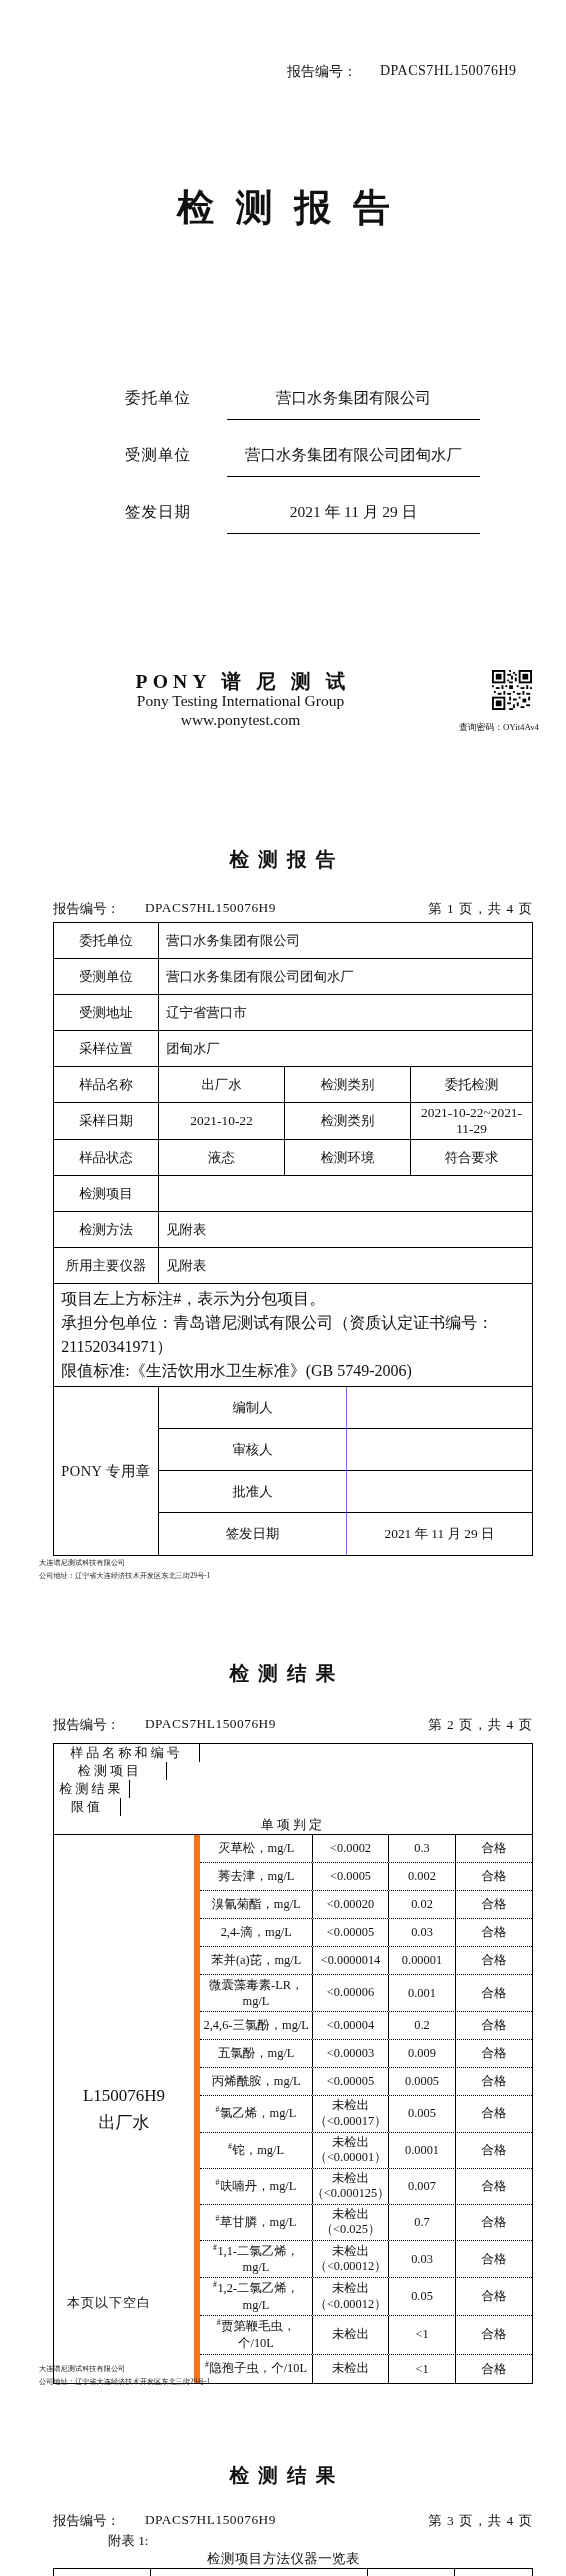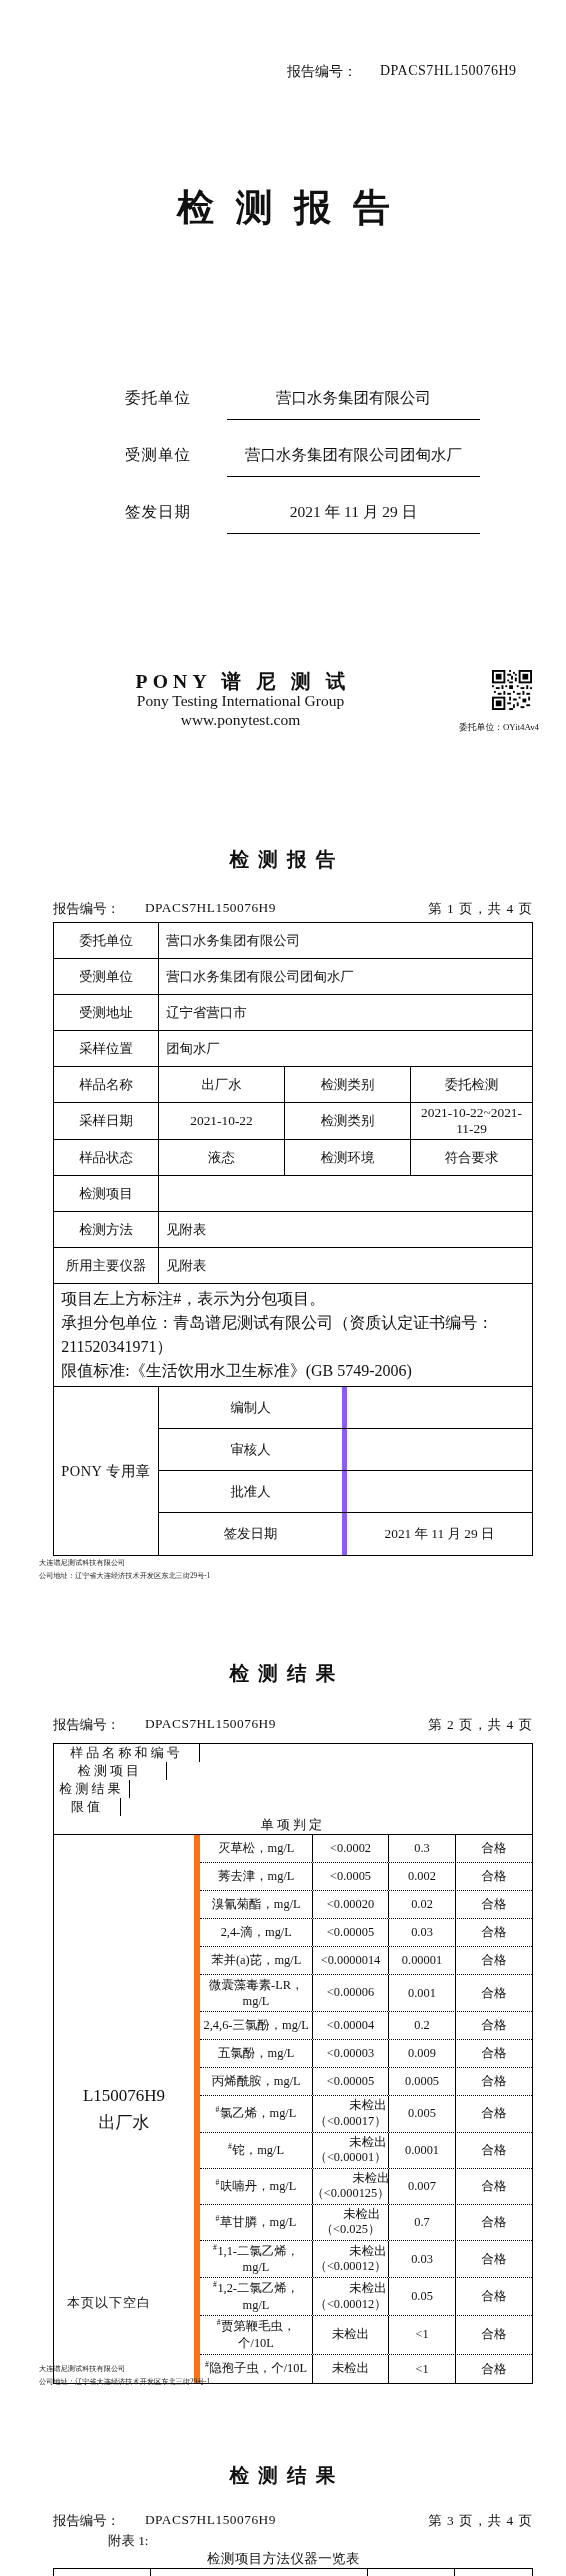--- a/index.html
+++ b/index.html
@@ -45,41 +45,41 @@
   .t2 .cell { display:flex; align-items:center; justify-content:center; text-align:center;
               border-right:1px solid #000; padding:2.1px 4.1px; }
   .t2 .w245 { width:126px; } .t2 .w244 { width:126px; }
   .t2 .cell.last { border-right:none; flex:1; }
   .t2 .remark-text { font-size:16px; line-height:1.5; white-space:pre-line; }
   .t2-sign { display:flex; }
   .t2-sign .seal { font-size:14.4px; letter-spacing:0.5px; }
   .sign-col { flex:1; }
   .t2-srow { display:flex; border-bottom:1px solid #000; min-height:42px; }
   .sign-col .t2-srow:last-child { border-bottom:none; }
-  .t2-srow .slab { width:188px; border-right:5px solid #8b5cf6; display:flex; align-items:center;
+  .t2-srow .slab { width:188px; border-right:1px solid #8b5cf6; display:flex; align-items:center;
                    justify-content:center;text-align:right; }
   .t2-srow .sval { flex:1; display:flex; align-items:center; justify-content:center; }
 
   
   .t3 { top:1743px; left:53px; width:480px; border:1.5px solid #000; font-size:12.4px; }
   .t3-head { display:flex; border-bottom:1px solid #000; min-height:31px; font-size:13px; letter-spacing:3.1px;flex-direction:column; }
   .t3-head > div { display:flex; align-items:center; justify-content:center; border-right:1px solid #000;
                    text-align:center; }
   .w284 { width:146px; } .w220 { width:113px; } .w148 { width:76px; } .w130 { width:67px; }
   .hlast { flex:1; border-right:none !important; }
   .t3-body { display:flex; }
   .t3-sample { width:146px; border-right:6px solid #f97316; display:flex; flex-direction:column;
                align-items:center; justify-content:center; font-size:17px; line-height:1.6; }
   .t3-rows { flex:1; }
   .t3-row { display:flex; border-bottom:1px dotted #000; min-height:28px; }
   .t3-rows .t3-row:last-child { border-bottom:none; }
   .t3-row > div { display:flex; align-items:center; justify-content:center; text-align:center;
                   border-right:1px solid #000; padding:2.1px 1.5px; }
   .t3-row .ci { width:113px; }
-  .t3-row .cr { width:76px; white-space:pre-line; line-height:1.25;text-align:right; }
+  .t3-row .cr { width:76px; white-space:pre-line; line-height:1.25; }
   .t3-row .cl { width:67px; }
   .t3-row .cv { flex:1; border-right:none; }
   sup.mark { font-size:0.62em; margin-right:0.5px; }
 
   
   .t4 { top:2568px; left:53px; width:480px; border:1.5px solid #000; }
   .t4-head { display:flex; min-height:28px; border-bottom:1.5px solid #000; font-size:13px; letter-spacing:1.5px; }
   .t4-head > div { display:flex; align-items:center; justify-content:center; border-right:1px solid #000; }
   .w189 { width:97px; } .w421 { width:217px; } .w169 { width:87px; }
 </style>
@@ -166,21 +166,21 @@
             <rect x="76" y="56" width="4" height="8"></rect>
           <rect x="32" y="68" width="8" height="4"></rect>
             <rect x="44" y="72" width="4" height="8"></rect>
             <rect x="52" y="68" width="4" height="8"></rect>
           <rect x="60" y="76" width="8" height="4"></rect>
             <rect x="72" y="72" width="8" height="4"></rect>
             <rect x="36" y="80" width="8" height="4"></rect>
         </g>
       </svg>
     </div>
-    <div class="abs qr-caption">委托单位：OYit4Av4</div>
+    <div class="abs qr-caption">查询密码：OYit4Av4</div>
   </section>
 
   <section>
     <h2 class="abs pg-title" style="top:846px">检 测 报 告</h2>
     <div class="abs pg-head" style="top:900px">
       <span>报告编号：</span>
       <span class="num">DPACS7HL150076H9</span>
       <span class="pages">第 1 页，共 4 页</span>
     </div>
 

